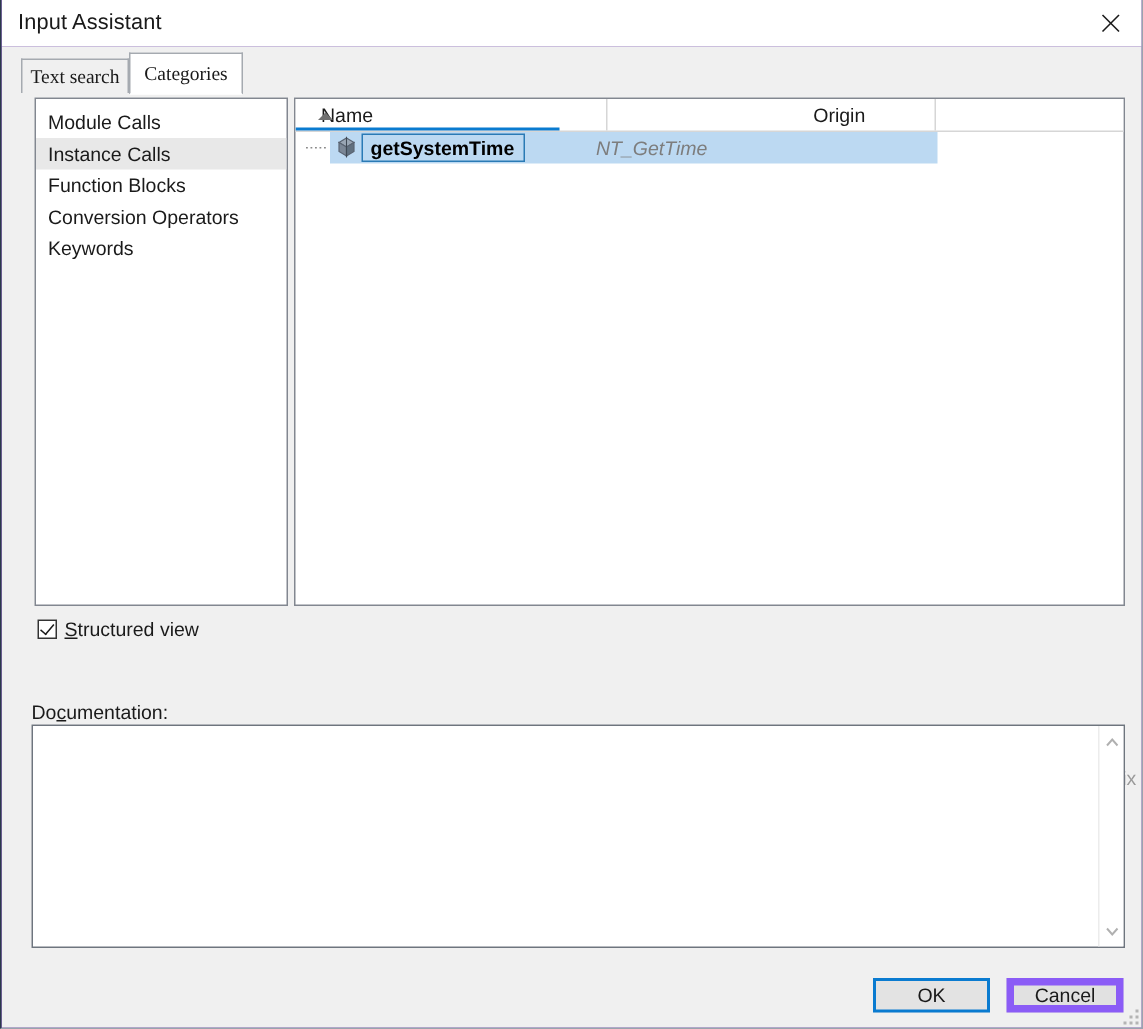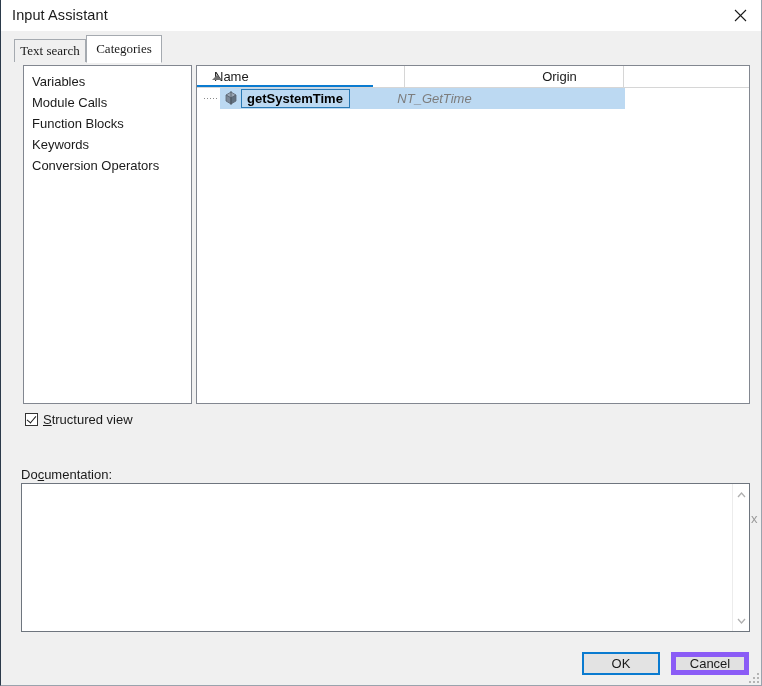--- a/index.html
+++ b/index.html
@@ -395,33 +395,33 @@
     <div class="tab active">
       <span>Categories</span>
     </div>
   </div>
 
   <div class="content">
 
     <div class="cat-panel">
       <div class="cat-list-top">
         <div class="cat-item">
-          <span>Variables</span>
-        </div>
-        <div class="cat-item">
           <span>Module Calls</span>
+        </div>
+        <div class="cat-item selected">
+          <span>Instance Calls</span>
         </div>
         <div class="cat-item">
           <span>Function Blocks</span>
         </div>
         <div class="cat-item">
+          <span>Conversion Operators</span>
+        </div>
+        <div class="cat-item">
           <span>Keywords</span>
-        </div>
-        <div class="cat-item">
-          <span>Conversion Operators</span>
         </div>
       </div>
     </div>
 
     <div class="tree-panel">
       <div class="tree-header">
         <div class="th th-name">
           <span class="sort-arrow"></span>
           <span>Name</span>
           <span class="name-underline"></span>

